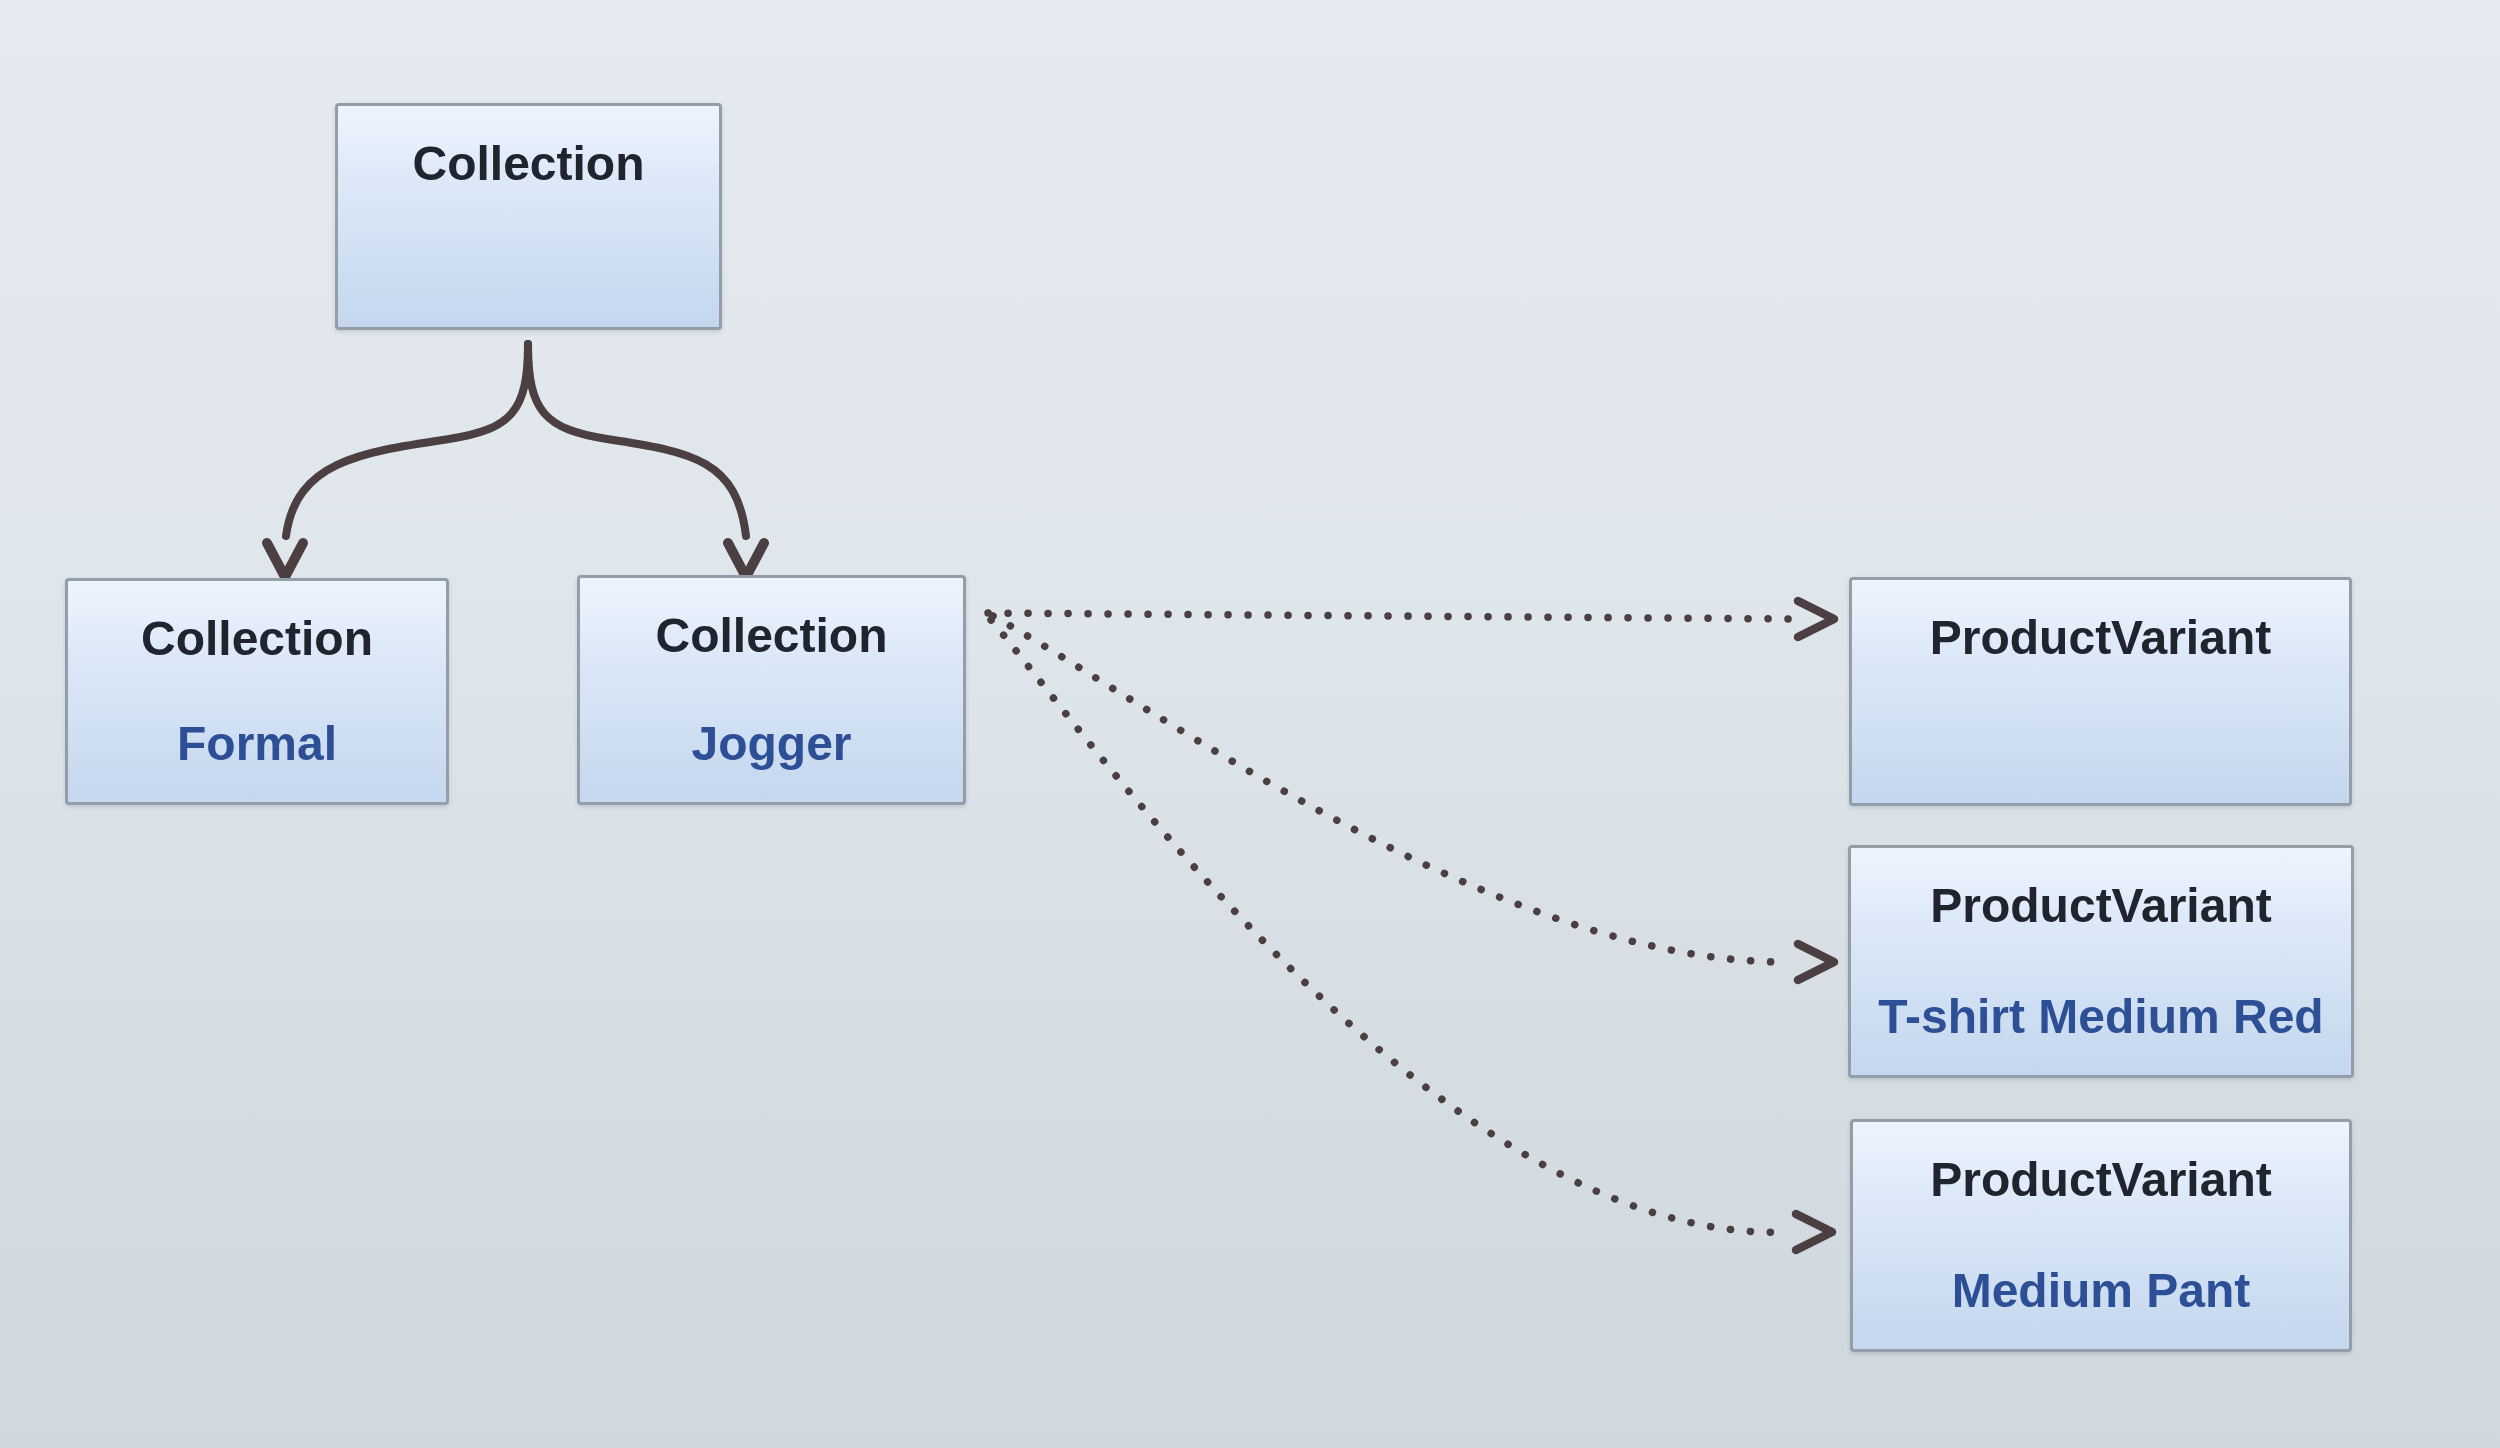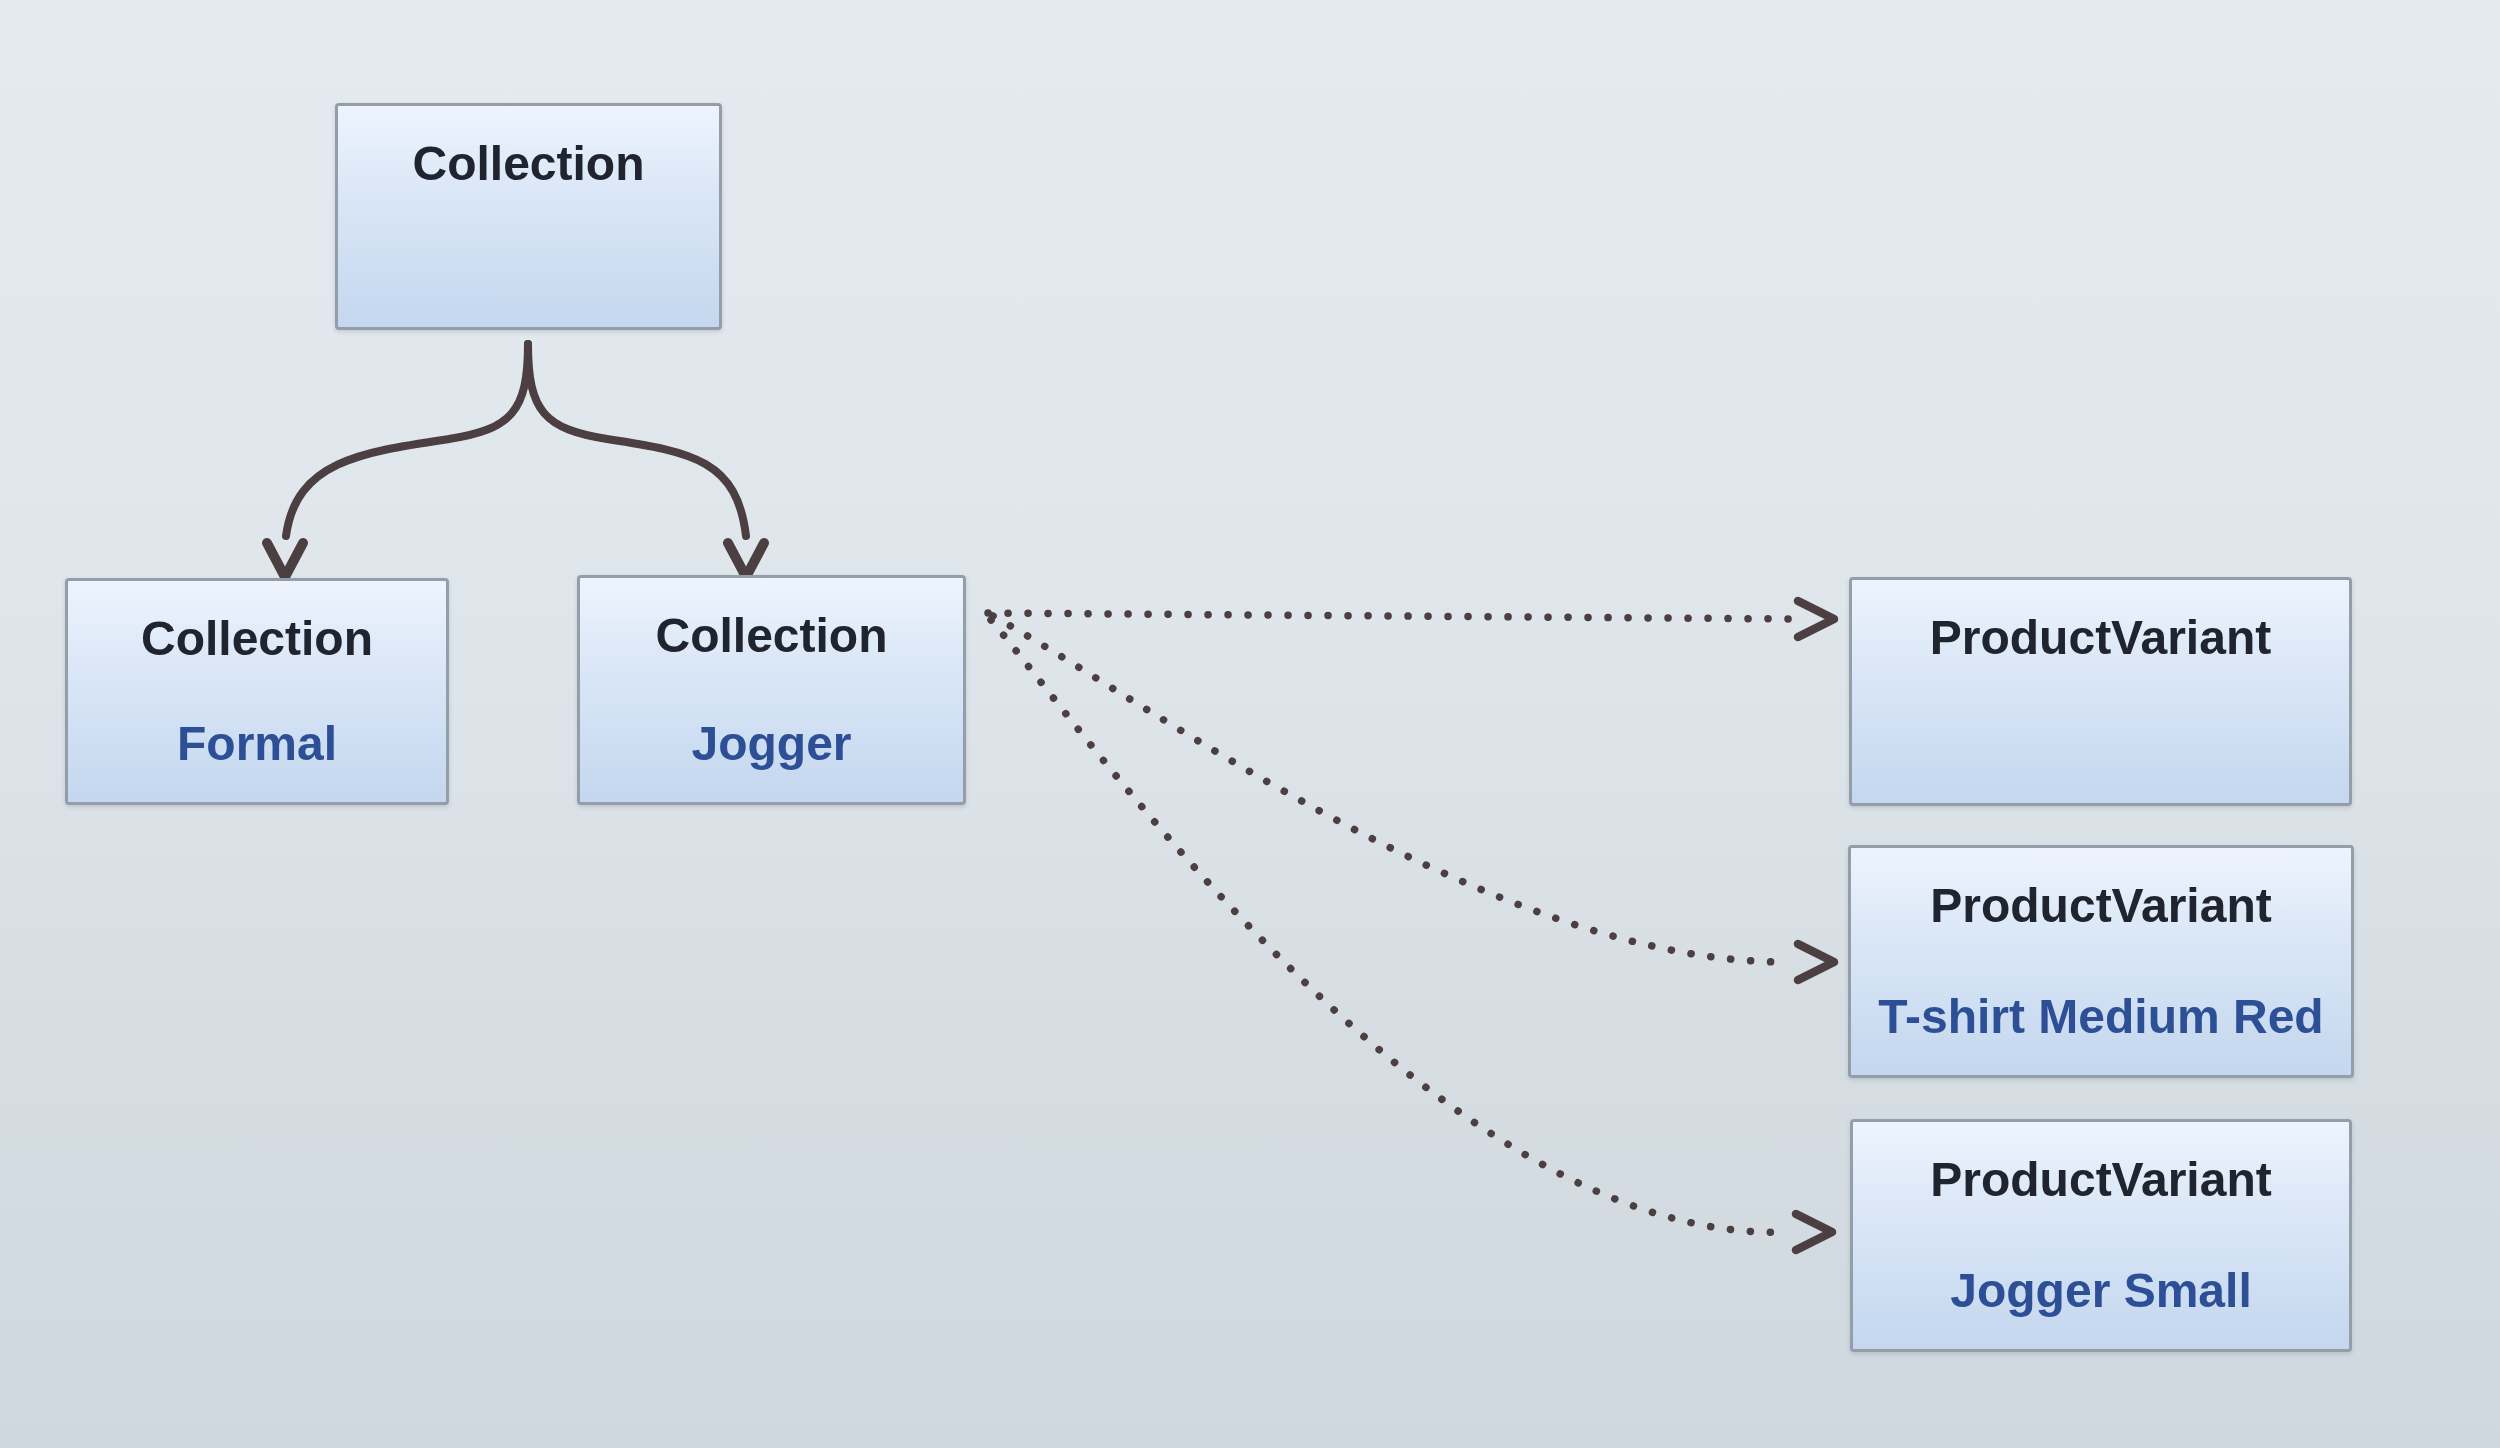--- a/index.html
+++ b/index.html
@@ -129,16 +129,16 @@
     <div class="type">ProductVariant</div>
   </div>
 
   <div class="node n-tshirt">
     <div class="type">ProductVariant</div>
     <div class="label">T-shirt Medium Red</div>
   </div>
 
   <div class="node n-jogger">
     <div class="type">ProductVariant</div>
-    <div class="label">Jogger Small</div>
+    <div class="label">Medium Pant</div>
   </div>
 
 </div>
 
 </body></html>

